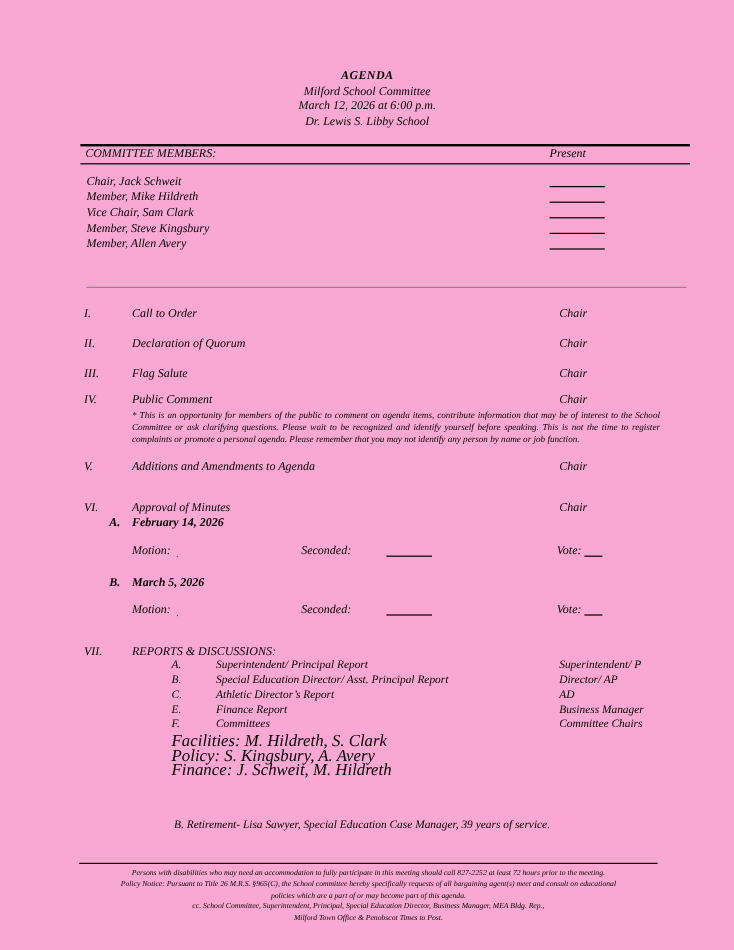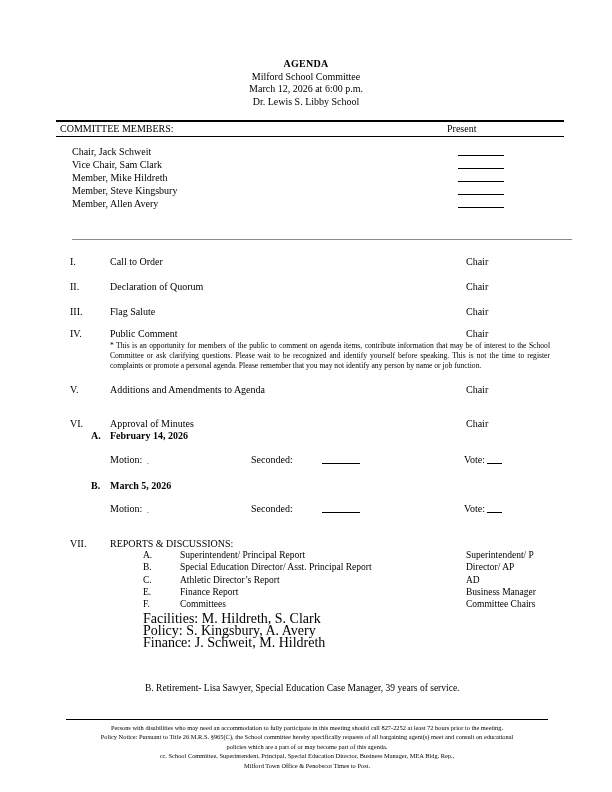--- a/index.html
+++ b/index.html
@@ -1,28 +1,29 @@
 <!DOCTYPE html>
 <html><head>
 <meta charset="utf-8">
 <style>
   html,body{margin:0;padding:0;background:#e8e8e8;}
   .page{
     position:relative;
     width:612px;height:792px;
-    background:#ffffff;
+    background:#f9a8d4;
     font-family:"Liberation Serif","DejaVu Serif",serif;
     color:#000;
     overflow:hidden;
+    font-style:italic;
   }
   
   .doc-header{position:absolute;top:58px;left:0;width:612px;text-align:center;font-size:10px;line-height:12.5px;}
   .doc-header .title{font-weight:bold;letter-spacing:.3px;}
   
-  .members-bar{position:absolute;top:120px;left:56px;width:508px;height:14px;
+  .members-bar{position:absolute;top:120px;left:67px;width:508px;height:14px;
     border-top:2px solid #000;border-bottom:1.2px solid #000;font-size:10px;}
   .members-bar .left{position:absolute;left:4px;top:1px;}
   .members-bar .right{position:absolute;left:391px;top:1px;}
   
   .members-list{position:absolute;top:146px;left:68px;width:508px;font-size:10px;}
   .member-row{position:relative;height:13px;}
   .member-row .name{position:absolute;left:4px;top:0;}
   .member-row .blank{position:absolute;left:390px;top:9px;width:46px;border-bottom:1.2px solid #000;height:0;}
   
   .mid-divider{position:absolute;top:239px;left:72px;width:500px;height:1px;background:#8a8a8a;}
@@ -70,25 +71,25 @@
     <span class="left">COMMITTEE MEMBERS:</span>
     <span class="right">Present</span>
   </div>
 
   <div class="members-list">
     <div class="member-row">
       <span class="name">Chair, Jack Schweit</span>
       <span class="blank"></span>
     </div>
     <div class="member-row">
+      <span class="name">Member, Mike Hildreth</span>
+      <span class="blank"></span>
+    </div>
+    <div class="member-row">
       <span class="name">Vice Chair, Sam Clark</span>
-      <span class="blank"></span>
-    </div>
-    <div class="member-row">
-      <span class="name">Member, Mike Hildreth</span>
       <span class="blank"></span>
     </div>
     <div class="member-row">
       <span class="name">Member, Steve Kingsbury</span>
       <span class="blank"></span>
     </div>
     <div class="member-row">
       <span class="name">Member, Allen Avery</span>
       <span class="blank"></span>
     </div>

